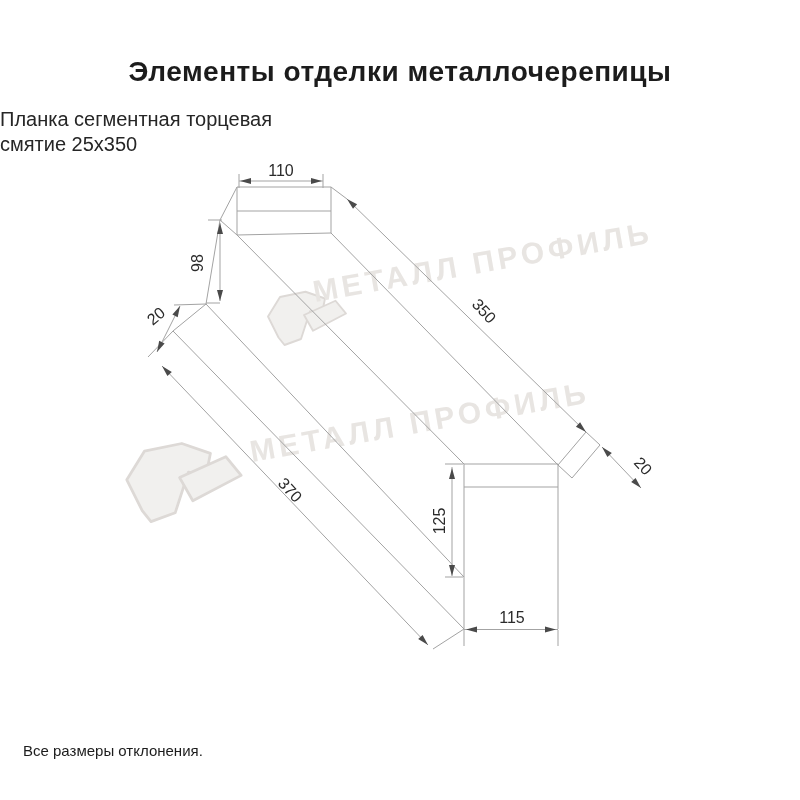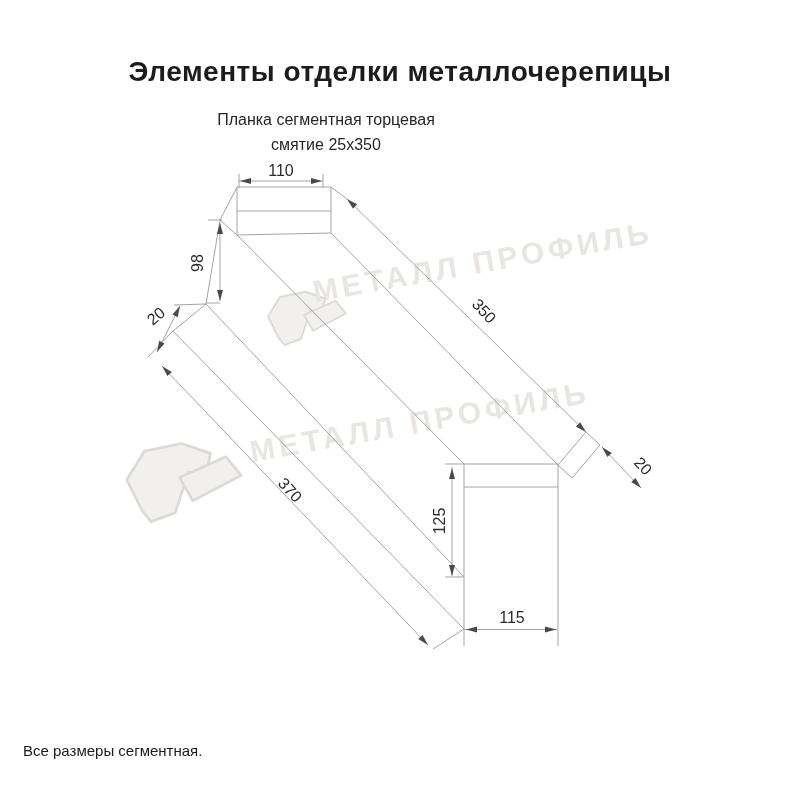--- a/index.html
+++ b/index.html
@@ -5,22 +5,22 @@
   html,body{margin:0;padding:0;}
   body{
     width:800px;height:800px;background:#ffffff;position:relative;overflow:hidden;
     font-family:"Liberation Sans","DejaVu Sans",sans-serif;color:#1f1f1f;
   }
   .page-title{
     position:absolute;top:24px;left:0;width:800px;text-align:center;
     font-size:28px;font-weight:700;letter-spacing:0.5px;color:#1c1c1c;margin-top:32px;
   }
   .product-title{
-    position:absolute;top:107px;left:0;width:652px;text-align:center;
-    font-size:16px;line-height:25px;font-weight:400;color:#262626;
+    position:absolute;top:107px;left:0;width:652px;
+    font-size:20px;line-height:25px;font-weight:400;color:#262626;
   }
   .drawing{position:absolute;left:0;top:0;width:800px;height:800px;}
   .footer-notes{
     position:absolute;left:23px;top:741px;font-size:15px;line-height:19px;color:#1c1c1c;
   }
   svg text.dim{
     font-family:"Liberation Sans","DejaVu Sans",sans-serif;
     font-size:16px;fill:#2b2b2b;
   }
   svg text.wm{
@@ -135,14 +135,14 @@
     <text class="dim" transform="translate(156,316) rotate(-40)" y="5.5" text-anchor="middle">20</text>
     <text class="dim" transform="translate(484,311) rotate(47)" y="5.5" text-anchor="middle">350</text>
     <text class="dim" transform="translate(643,466) rotate(47)" y="5.5" text-anchor="middle">20</text>
     <text class="dim" transform="translate(290,490) rotate(47)" y="5.5" text-anchor="middle">370</text>
     <text class="dim" transform="translate(439,521) rotate(-90)" y="5.5" text-anchor="middle">125</text>
     <text class="dim" transform="translate(512,617)" y="5.5" text-anchor="middle">115</text>
   </g>
 </svg>
 
 <div class="footer-notes">
-  <div>Все размеры сегментная.</div>
+  <div>Все размеры отклонения.</div>
 </div>
 
 </body></html>

